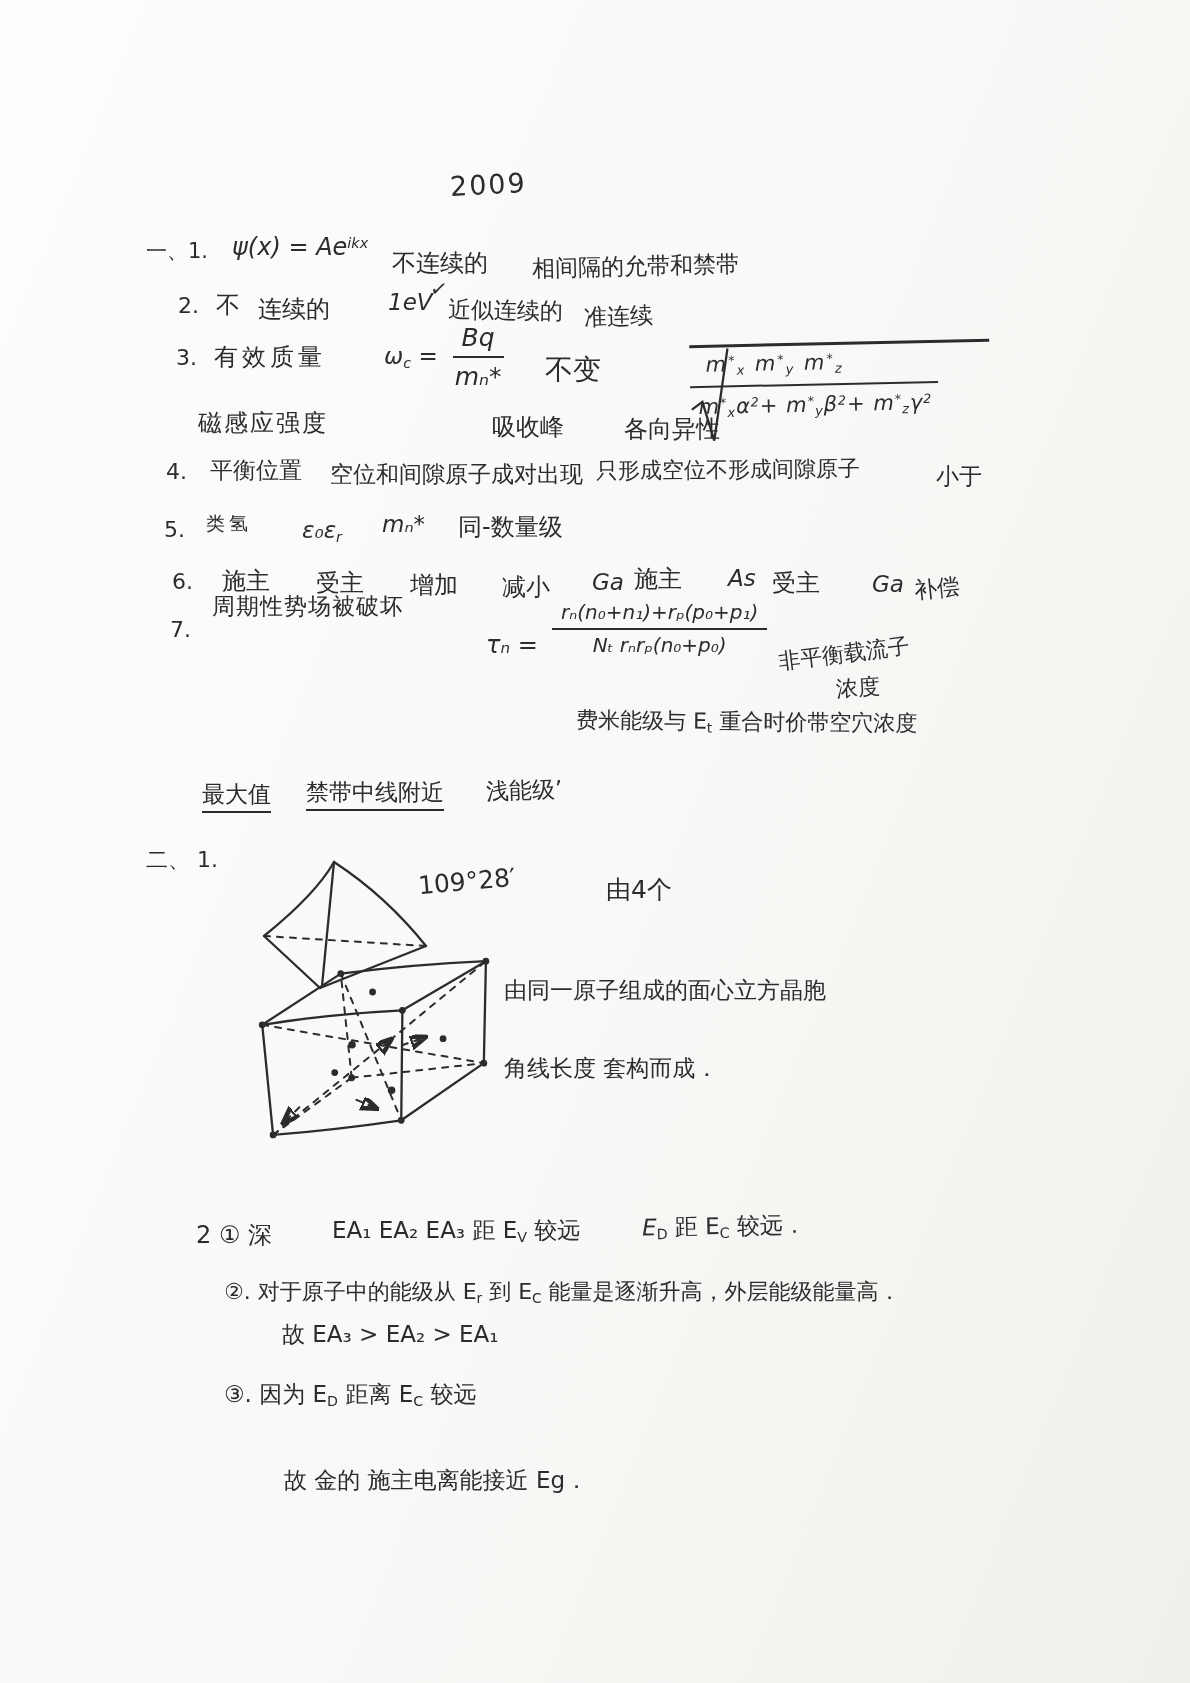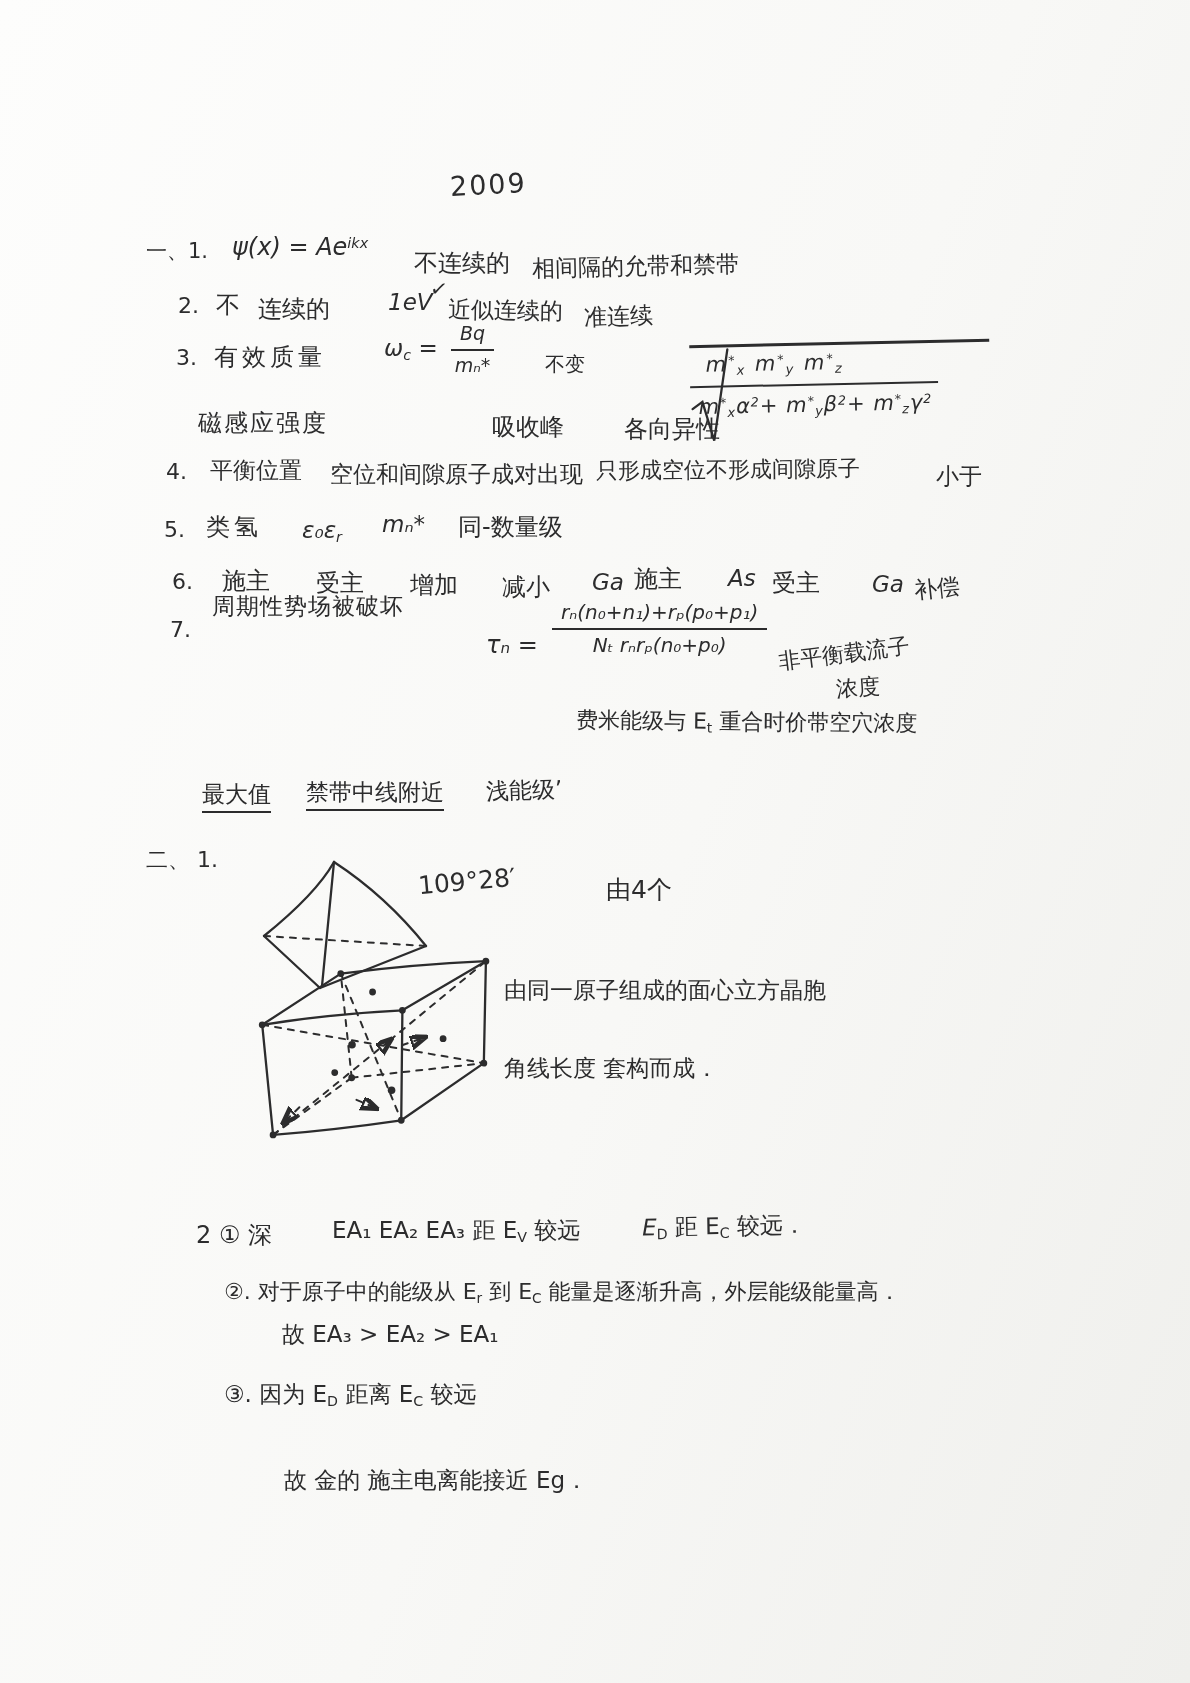--- a/index.html
+++ b/index.html
@@ -32,41 +32,41 @@
 </style>
 </head>
 <body>
 
 <div class="page">
 
   <div class="t" style="left:450px;top:168px;font-size:27px;letter-spacing:2px;transform:rotate(-3deg)">2009</div>
 
   <span class="t" style="left:146px;top:238px;font-size:21px">一、1.</span>
   <span class="t ital" style="left:232px;top:232px;font-size:24px"><span>ψ(x) = Ae</span><sup>ikx</sup></span>
-  <span class="t" style="left:414px;top:248px;font-size:24px">不连续的</span>
+  <span class="t" style="left:392px;top:248px;font-size:24px">不连续的</span>
   <span class="t" style="left:532px;top:252px;transform:rotate(-1.2deg)">相间隔的允带和禁带</span>
 
   <span class="t" style="left:178px;top:292px;font-size:22px">2.</span>
   <span class="t" style="left:216px;top:290px;font-size:24px">不</span>
   <span class="t" style="left:258px;top:294px;font-size:24px">连续的</span>
   <span class="t ital" style="left:388px;top:288px">1eV</span>
   <span class="t" style="left:430px;top:276px;font-size:21px;transform:rotate(8deg)">✓</span>
   <span class="t" style="left:448px;top:296px;transform:rotate(1deg)">近似连续的</span>
   <span class="t" style="left:584px;top:302px;transform:rotate(-2deg)">准连续</span>
 
   <span class="t" style="left:176px;top:344px;font-size:22px">3.</span>
   <span class="t" style="left:214px;top:342px;font-size:24px;letter-spacing:4px">有效质量</span>
   <span class="t" style="left:384px;top:322px"><span style="display:inline-flex;align-items:center">
         <span class="ital"><span>ω</span><sub>c</sub>&nbsp;<span>=</span></span>
-        <span class="frac" style="font-size:19px;margin-left:8px">
+        <span class="frac" style="font-size:25px;margin-left:8px">
           <span class="fn ital">Bq</span>
           <span class="fd ital">mₙ*</span>
         </span>
       </span></span>
-  <span class="t" style="left:545px;top:352px;font-size:20px">不变</span>
+  <span class="t" style="left:545px;top:352px;font-size:28px">不变</span>
 
   <div class="sqrt" style="left:690px;top:342px">
     <svg class="rad" viewBox="0 0 42 98">
         <path d="M2 62 L12 55 L23 94 L38 3"></path>
       </svg>
     <div class="sq-body">
       <div class="sq-num ital"><span>m</span><sup>*</sup><sub>x</sub>&nbsp;<span>m</span><sup>*</sup><sub>y</sub>&nbsp;<span>m</span><sup>*</sup><sub>z</sub></div>
       <div class="sq-den ital"><span>m</span><sup>*</sup><sub>x</sub><span>α</span><sup>2</sup><span>+</span> <span>m</span><sup>*</sup><sub>y</sub><span>β</span><sup>2</sup><span>+</span> <span>m</span><sup>*</sup><sub>z</sub><span>γ</span><sup>2</sup></div>
     </div>
   </div>
@@ -75,21 +75,21 @@
   <span class="t" style="left:492px;top:412px;font-size:24px">吸收峰</span>
   <span class="t" style="left:624px;top:414px;font-size:24px">各向异性</span>
 
   <span class="t" style="left:166px;top:458px;font-size:22px">4.</span>
   <span class="t" style="left:210px;top:456px">平衡位置</span>
   <span class="t" style="left:330px;top:460px">空位和间隙原子成对出现</span>
   <span class="t" style="left:596px;top:456px;font-size:22px;transform:rotate(-.5deg)">只形成空位不形成间隙原子</span>
   <span class="t" style="left:936px;top:462px">小于</span>
 
   <span class="t" style="left:164px;top:516px;font-size:22px">5.</span>
-  <span class="t" style="left:206px;top:512px;font-size:24px;letter-spacing:4px">类氢</span>
+  <span class="t" style="left:206px;top:512px;font-size:19px;letter-spacing:4px">类氢</span>
   <span class="t ital" style="left:302px;top:516px"><span>ε₀ε</span><sub>r</sub></span>
   <span class="t ital" style="left:382px;top:510px">mₙ*</span>
   <span class="t" style="left:458px;top:512px;font-size:24px">同-数量级</span>
 
   <span class="t" style="left:172px;top:568px;font-size:22px">6.</span>
   <span class="t" style="left:222px;top:566px;font-size:24px">施主</span>
   <span class="t" style="left:316px;top:568px;font-size:24px">受主</span>
   <span class="t" style="left:410px;top:570px;font-size:24px">增加</span>
   <span class="t" style="left:502px;top:572px;font-size:24px">减小</span>
   <span class="t ital" style="left:592px;top:568px">Ga</span>

